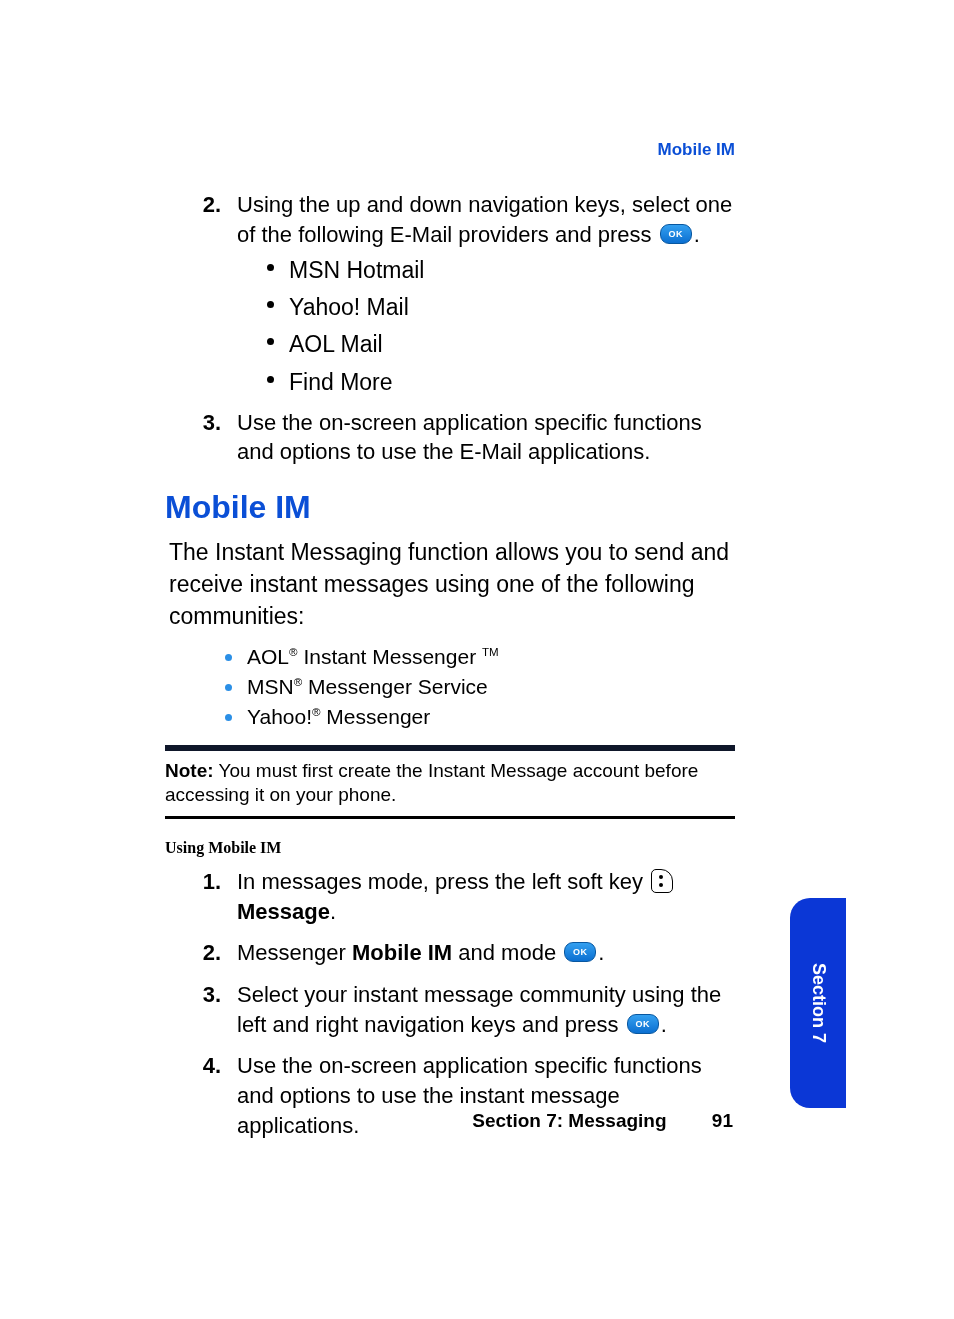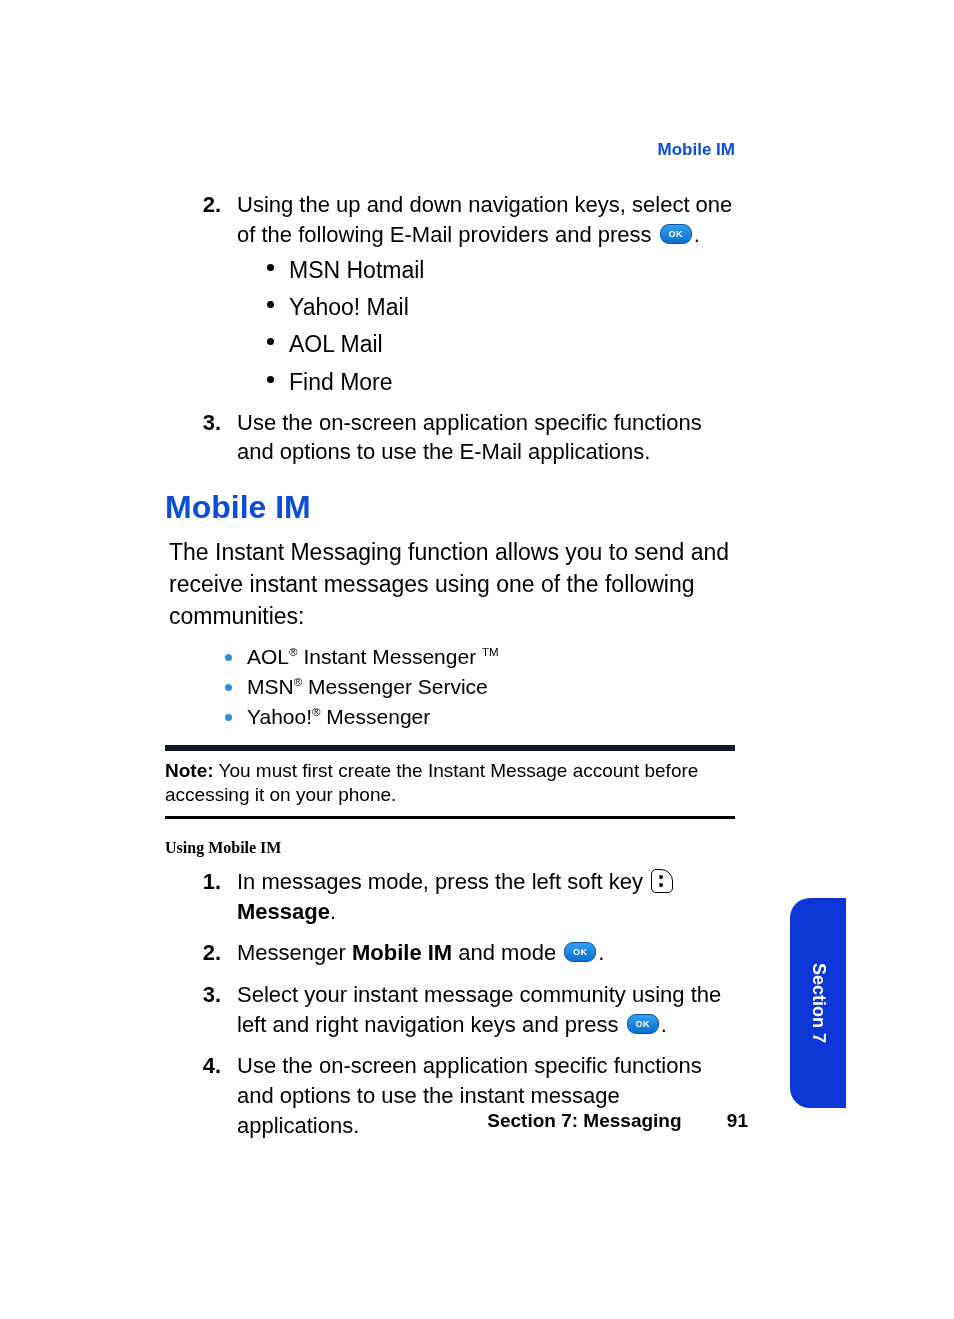--- a/index.html
+++ b/index.html
@@ -114,21 +114,21 @@
     display:flex; align-items:center; justify-content:center;
   }
   .section-tab span{
     color:#fff; font-weight:700; font-size:18px;
     writing-mode:vertical-rl;
     font-family:"Helvetica Neue",Helvetica,Arial,sans-serif;
     font-stretch:condensed;
   }
   .footer{
     position:absolute;
-    left:178px; width:570px; top:1110px;
+    left:163px; width:570px; top:1110px;
     text-align:right;
     font-size:19px; font-weight:700;
     font-family:"Helvetica Neue",Helvetica,Arial,sans-serif;
     font-stretch:condensed;
   }
   .footer .pg{display:inline-block;margin-left:40px;}
   b{font-weight:700;}
 </style>
 </head>
 <body>

